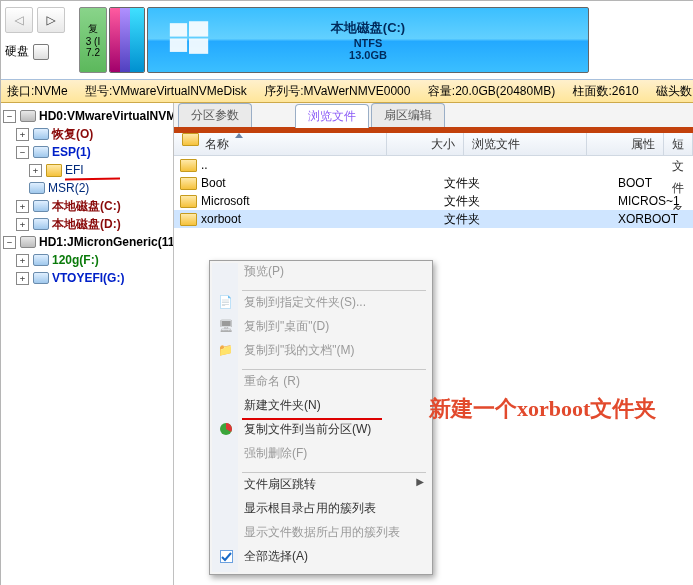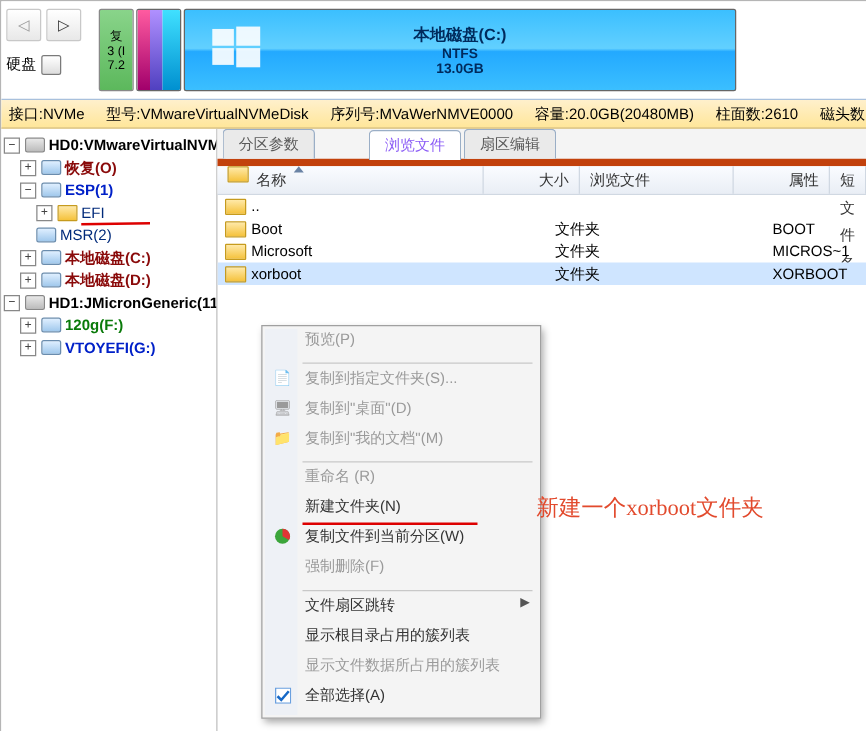--- a/index.html
+++ b/index.html
@@ -69,21 +69,21 @@
   
   .ctx{position:absolute;left:35px;top:104px;width:218px;background:#f4f4f4;border:1px solid #a0a0a0;box-shadow:2px 3px 6px rgba(0,0,0,.35);padding:2px;}
   .ctx .gutter{position:absolute;left:2px;top:2px;bottom:2px;width:26px;background:#eef1f6;}
   .ctx-item{position:relative;height:24px;display:flex;align-items:flex-start;padding-left:32px;padding-right:18px;color:#333;cursor:pointer;}
   .ctx-item.disabled{color:#9a9a9a;cursor:default;}
   .ctx-item .ci-ic{position:absolute;left:6px;width:16px;height:16px;display:flex;align-items:center;justify-content:center;}
   .ctx-item .arrow{position:absolute;right:6px;font-size:10px;color:#555;}
   .ctx-sep{height:1px;margin:3px 4px 3px 30px;background:#c8c8c8;}
   .hl-red{position:absolute;height:2px;background:#d00;}
   
-  .anno{position:absolute;color:#e24a2d;font-size:18px;font-family:"SimSun";font-weight:normal;}
+  .anno{position:absolute;color:#e24a2d;font-size:22px;font-family:"SimSun";font-weight:bold;}
   
   .tri{width:0;height:0;border-left:4px solid transparent;border-right:4px solid transparent;border-bottom:5px solid #6a83a5;margin-left:6px;}
 </style>
 </head>
 <body>
 
 <div class="app">
 
   <div class="disk-bar">
     <div class="nav-arrows">

